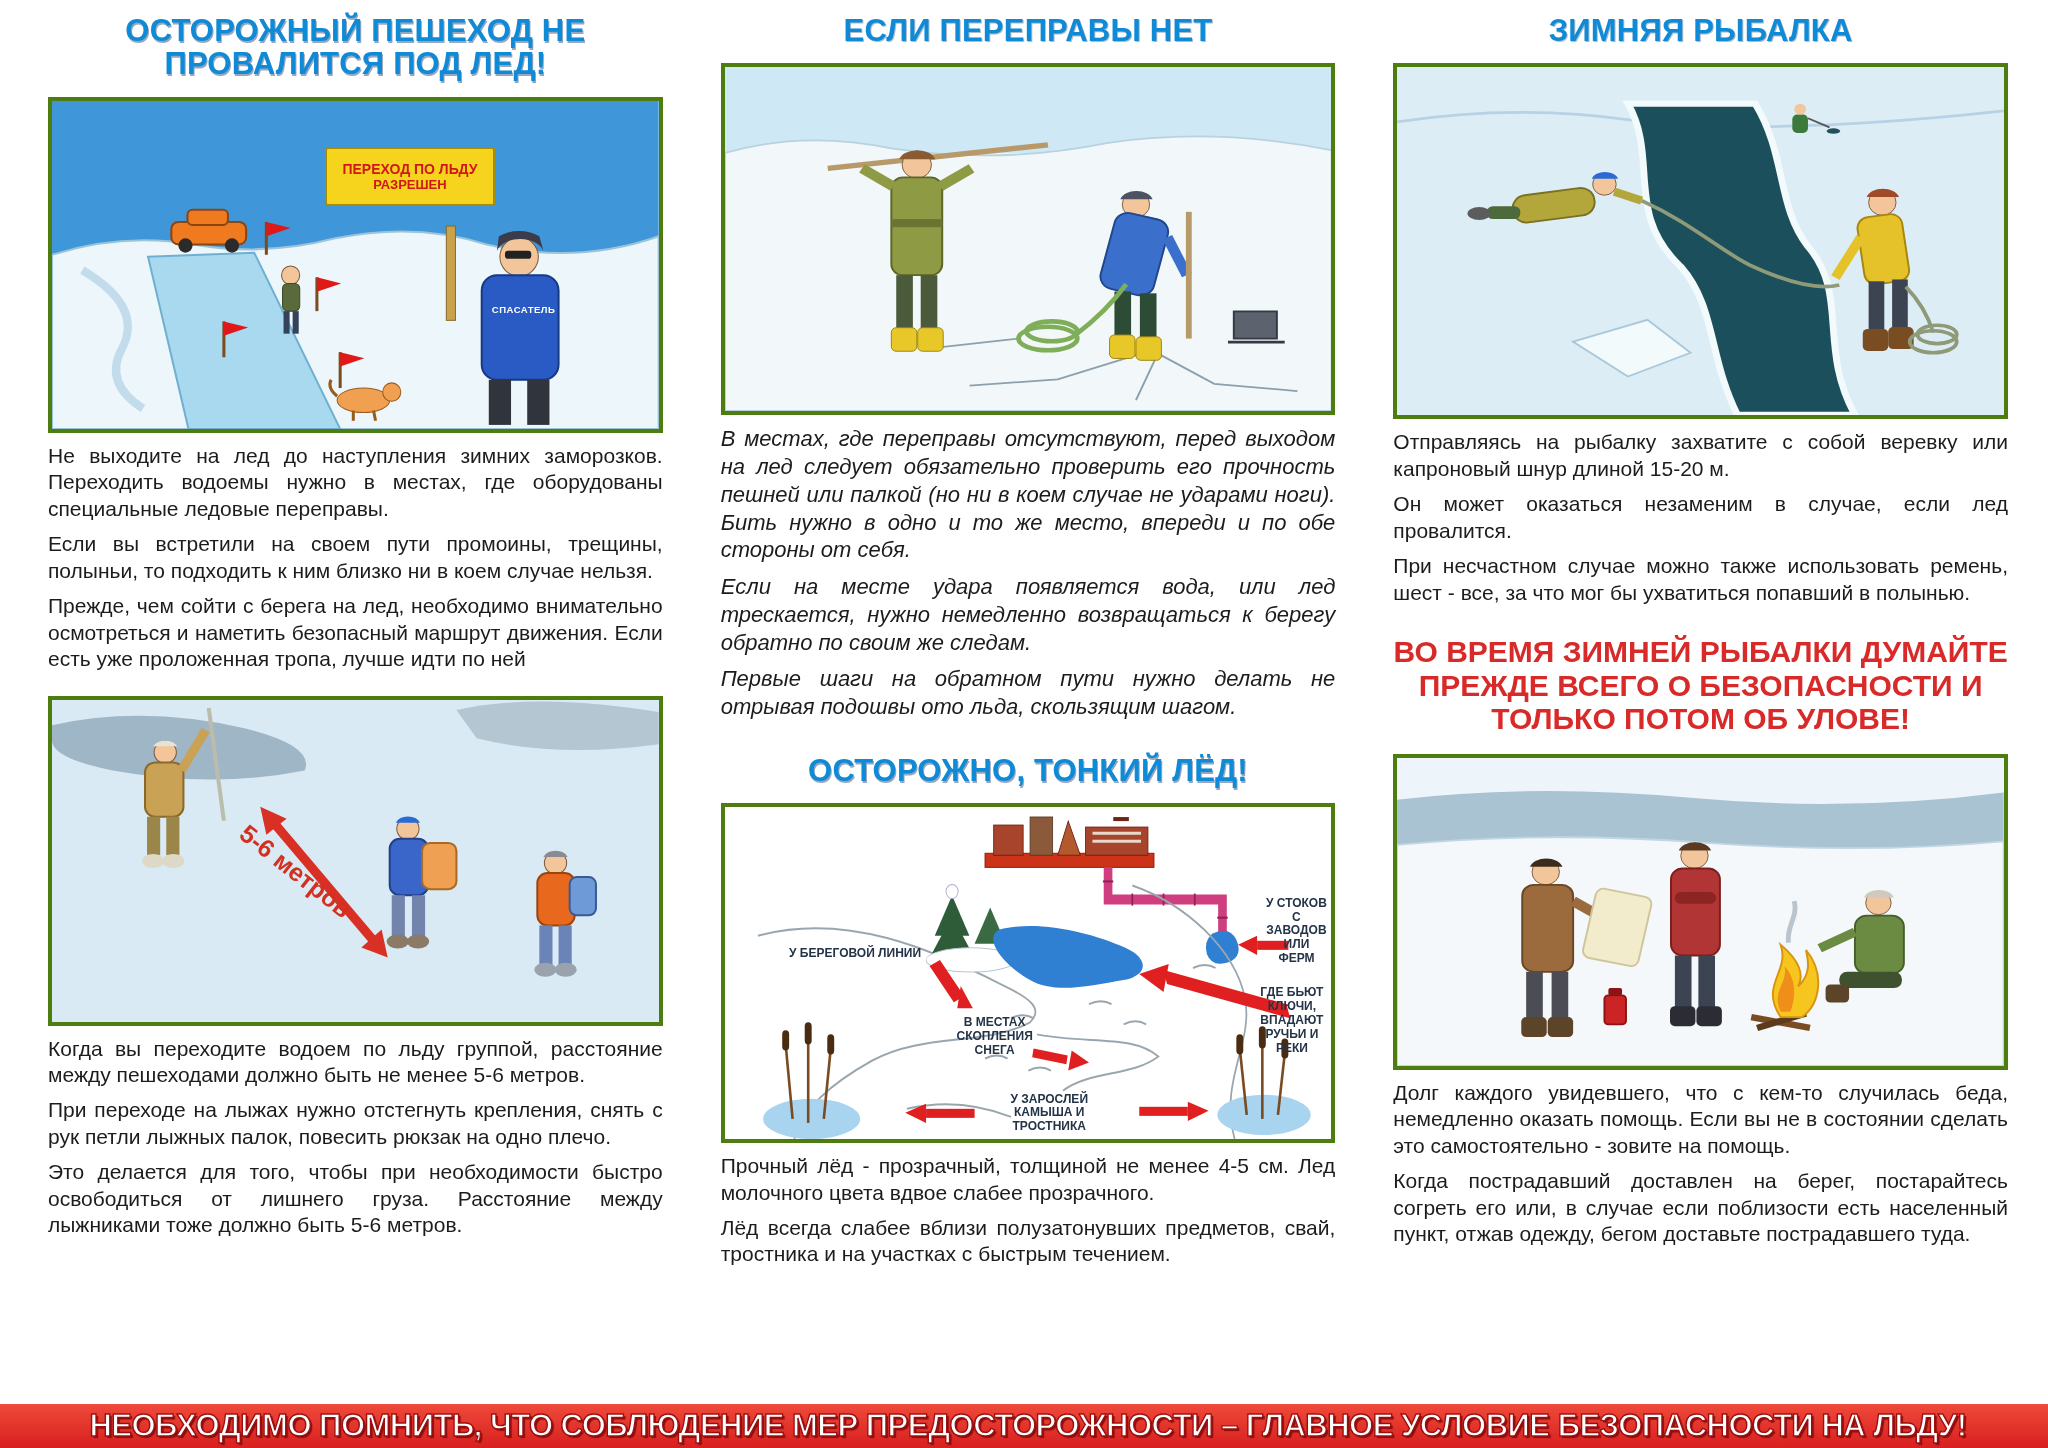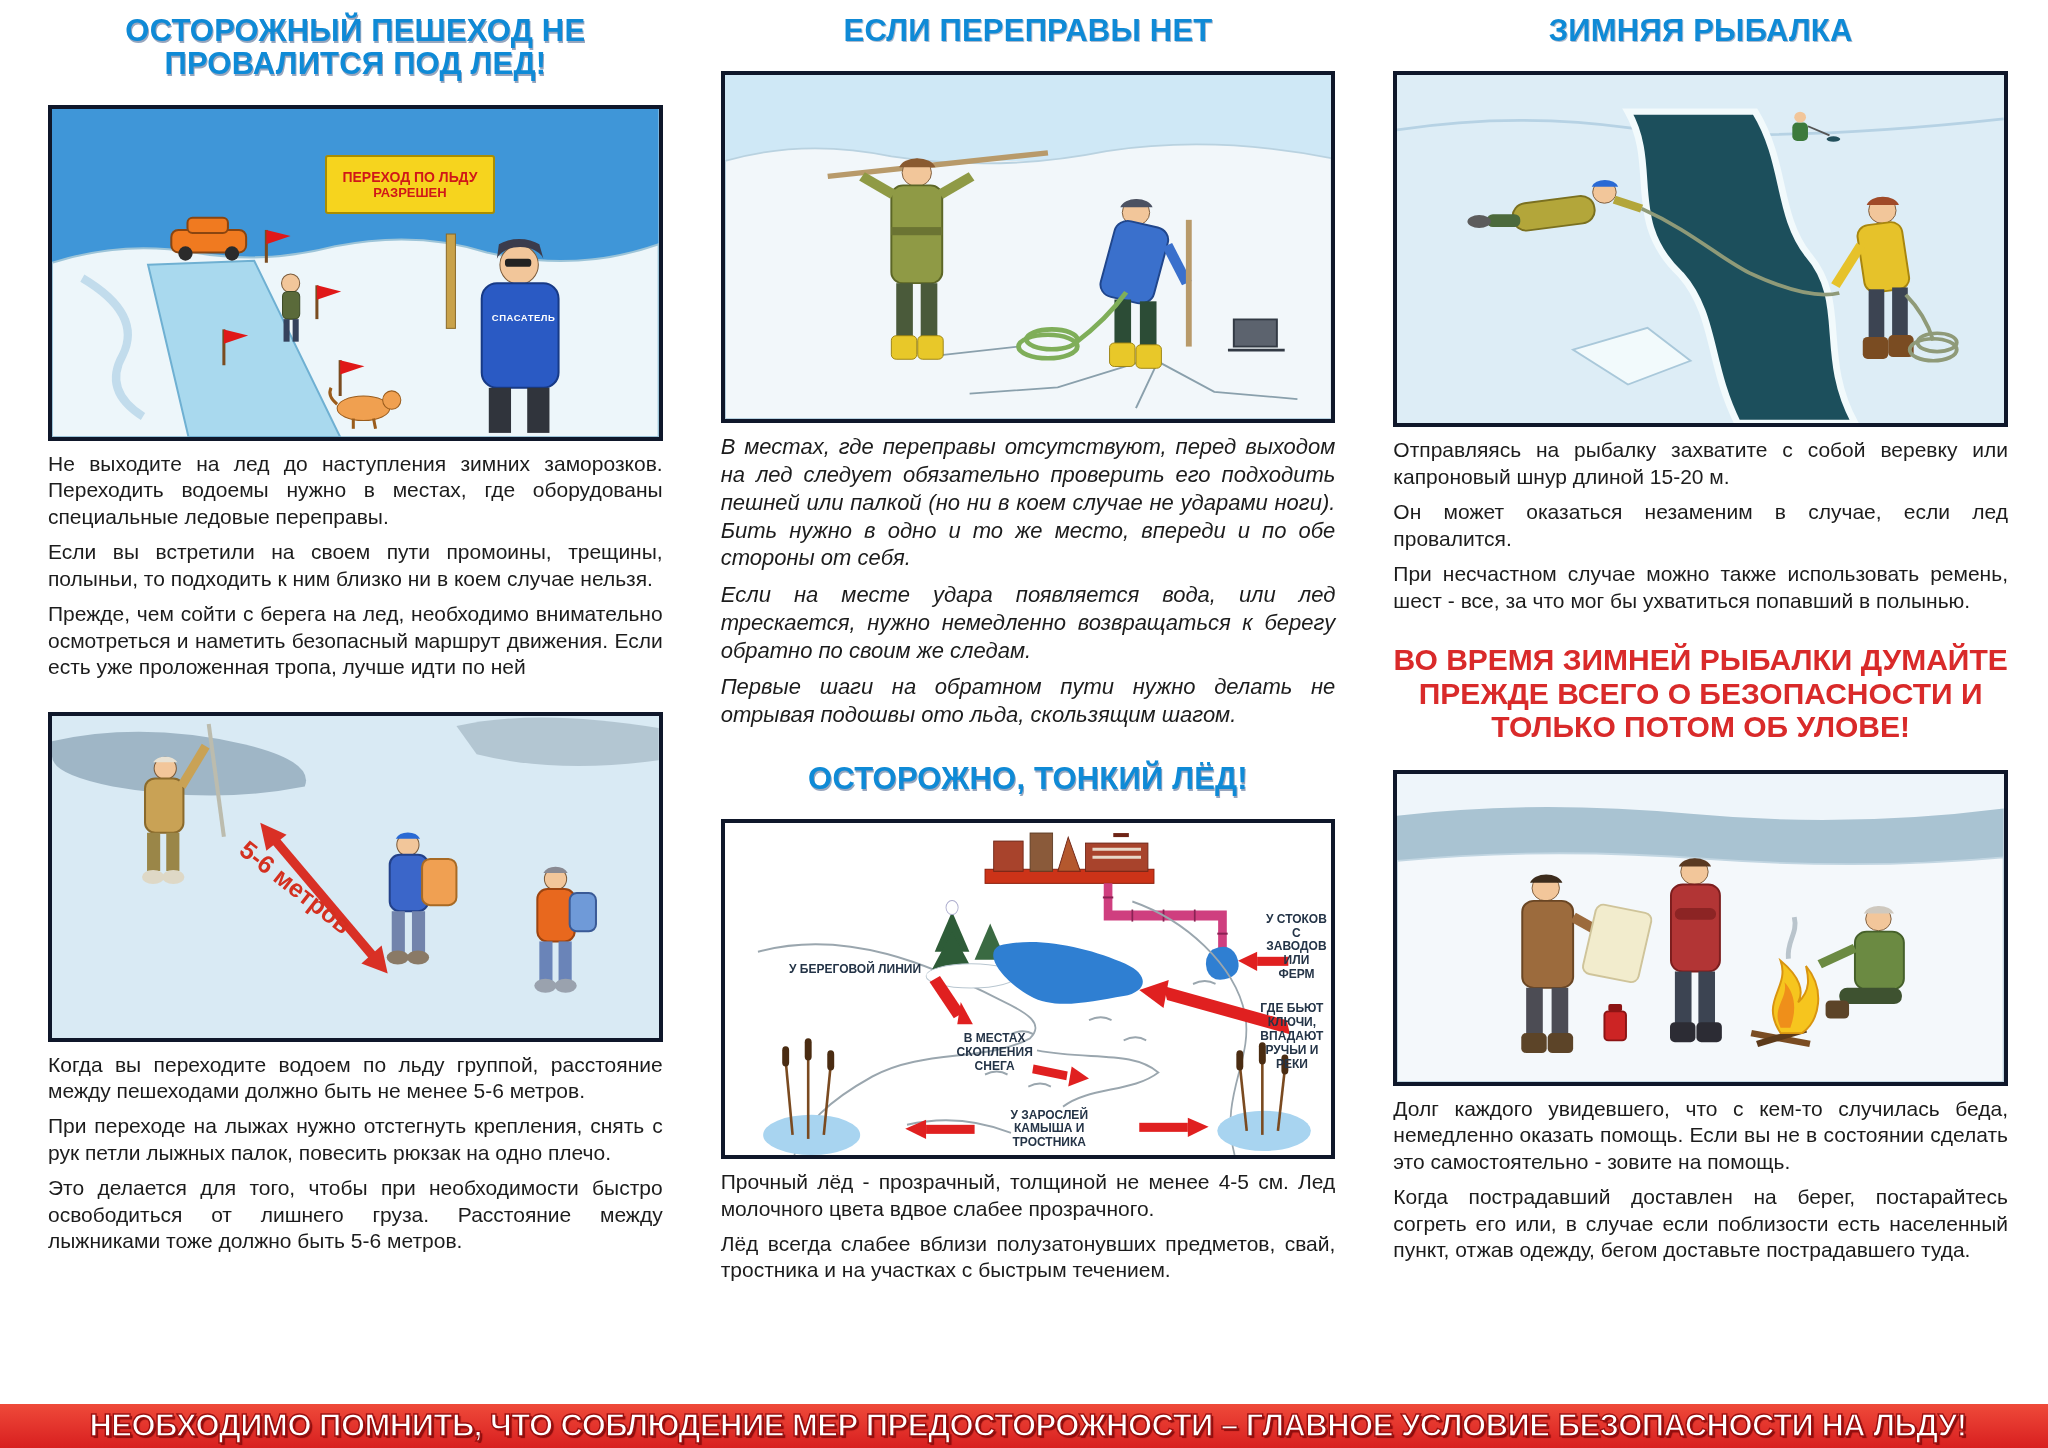--- a/index.html
+++ b/index.html
@@ -10,22 +10,22 @@
           padding:14px 34px 6px 42px; }
   .col { display:flex; flex-direction:column; }
 
   h2.blue { color:#0f8ad6; font-size:31px; font-weight:bold; text-align:center;
             line-height:1.08; letter-spacing:.2px;
             text-shadow:1px 2px 0 rgba(26,58,110,.45); margin-bottom:8px; }
   h2.flat { text-shadow:1px 1px 0 rgba(26,58,110,.35); }
   h2.redhead { color:#d92a2a; font-size:30px; font-weight:bold; text-align:center;
                line-height:1.12; margin:14px 6px 10px 6px; }
 
-  .pic { border:4px solid #0f172a; background:#dff0f8; position:relative;
-         overflow:hidden; margin:16px 6px 10px 6px; }
+  .pic { border:4px solid #4d7c0f; background:#dff0f8; position:relative;
+         overflow:hidden; margin:8px 6px 10px 6px; }
   .pic svg { position:absolute; inset:0; width:100%; height:100%; }
 
   .textblock { padding:0 6px; margin-bottom:6px; }
   .textblock p { font-size:21px; line-height:1.26; text-align:justify; margin-bottom:9px; }
   .italic p { font-style:italic; font-size:22px; }
 
   
   .ovl { position:absolute; z-index:3; }
   .sign-board { background:#f6d41e; border:2px solid #a98c00; border-radius:3px;
                 display:flex; flex-direction:column; align-items:center; justify-content:center;
@@ -208,21 +208,21 @@
           <path d="M358,296 Q390,270 410,240"></path>
         </g>
         <g>
           <rect x="520" y="270" width="44" height="30" fill="#5c636e" stroke="#333a44" stroke-width="2"></rect>
           <line x1="514" y1="304" x2="572" y2="304" stroke="#333a44" stroke-width="3"></line>
         </g>
       </svg>
     </div>
 
     <div class="textblock italic">
-      <p>В местах, где переправы отсутствуют, перед выходом на лед следует обязательно проверить его подходить пешней или палкой (но ни в коем случае не ударами ноги). Бить нужно в одно и то же место, впереди и по обе стороны от себя.</p>
+      <p>В местах, где переправы отсутствуют, перед выходом на лед следует обязательно проверить его прочность пешней или палкой (но ни в коем случае не ударами ноги). Бить нужно в одно и то же место, впереди и по обе стороны от себя.</p>
       <p>Если на месте удара появляется вода, или лед трескается, нужно немедленно возвращаться к берегу обратно по своим же следам.</p>
       <p>Первые шаги на обратном пути нужно делать не отрывая подошвы ото льда, скользящим шагом.</p>
     </div>
 
     <h2 class="blue" style="margin-top:18px">ОСТОРОЖНО, ТОНКИЙ ЛЁД!</h2>
 
     <div class="pic" style="height:340px; background:#ffffff">
       <svg viewBox="0 0 700 330" preserveAspectRatio="none">
         <rect x="0" y="0" width="700" height="330" fill="#ffffff"></rect>
         <g>

